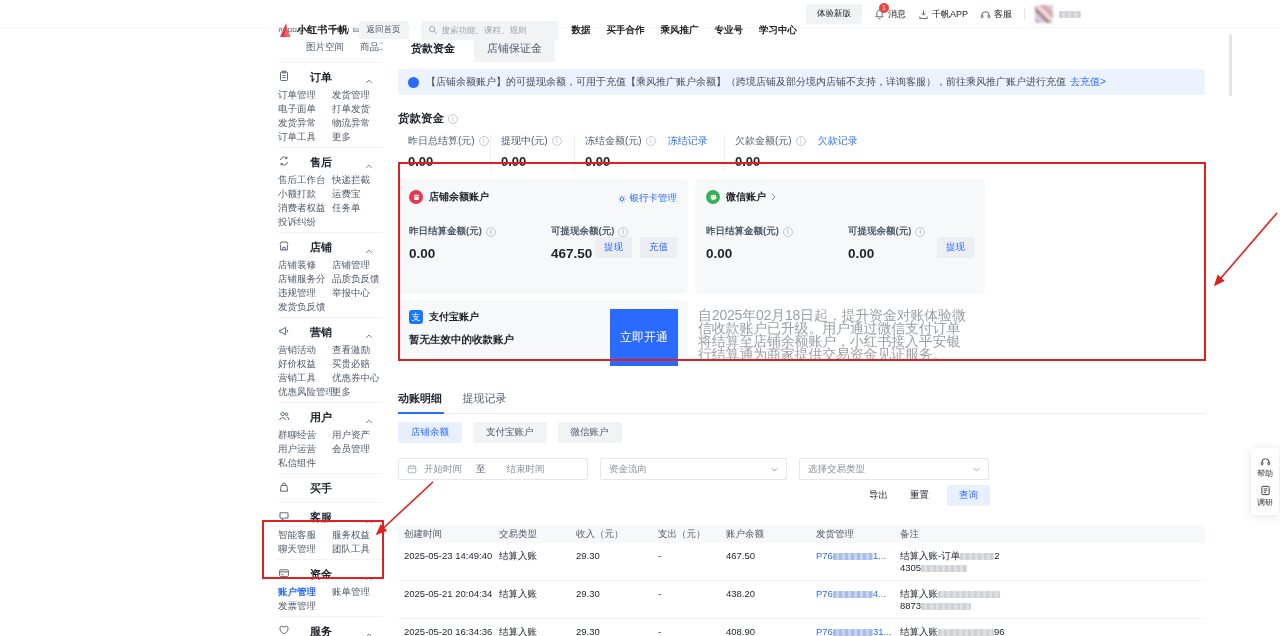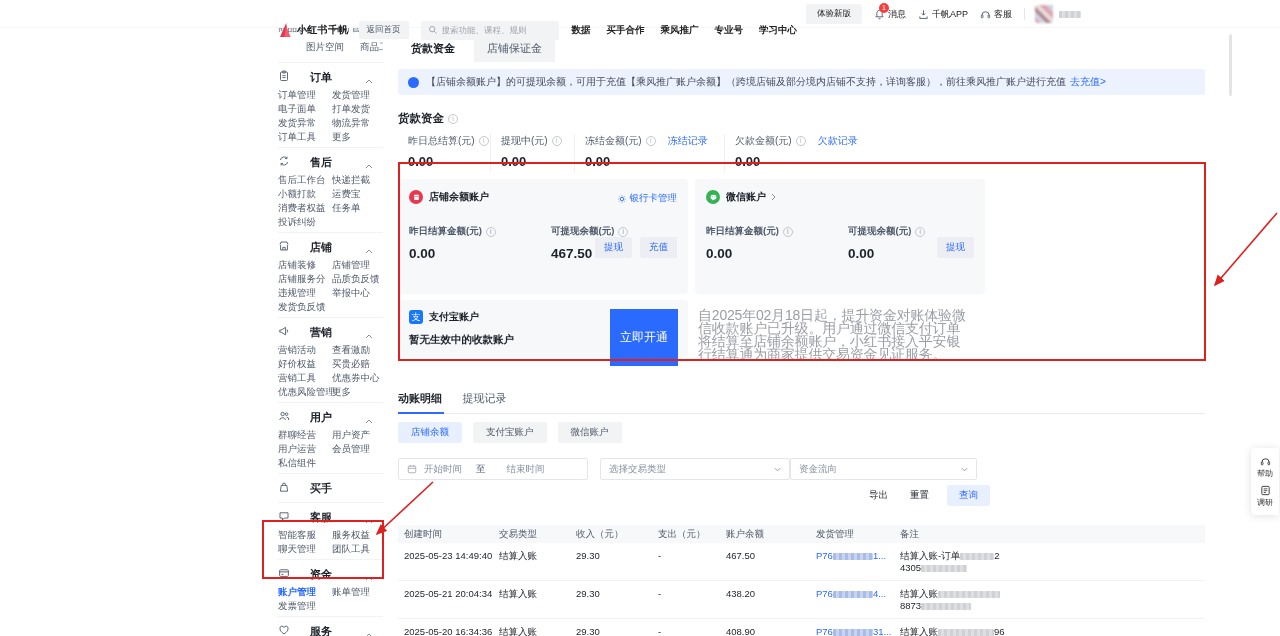--- a/index.html
+++ b/index.html
@@ -521,28 +521,28 @@
     <div class="filters">
       <div class="fbox f-date">
         <svg width="10" height="10" viewBox="0 0 12 12">
           <rect x="1.5" y="2.5" width="9" height="8" rx="1" fill="none" stroke="#a0a5ad" stroke-width="1"></rect>
           <path d="M3.8 1.2 V3.4 M8.2 1.2 V3.4 M1.5 5.2 H10.5" stroke="#a0a5ad" stroke-width="1"></path>
         </svg>
         <span class="ph">开始时间</span>
         <span class="mid">至</span>
         <span class="ph">结束时间</span>
       </div>
-      <div class="fbox f-sel2">
-        <span class="ph">选择交易类型</span>
+      <div class="fbox f-sel1">
+        <span class="ph">资金流向</span>
         <svg class="f-chev" width="7" height="5" viewBox="0 0 8 5">
           <polyline points="1,1 4,4 7,1" fill="none" stroke="#86909c" stroke-width="1"></polyline>
         </svg>
       </div>
-      <div class="fbox f-sel1">
-        <span class="ph">资金流向</span>
+      <div class="fbox f-sel2">
+        <span class="ph">选择交易类型</span>
         <svg class="f-chev" width="7" height="5" viewBox="0 0 8 5">
           <polyline points="1,1 4,4 7,1" fill="none" stroke="#86909c" stroke-width="1"></polyline>
         </svg>
       </div>
     </div>
 
     <div class="filters2">
       <div class="f2-actions">
         <button class="btn-text" style="margin-left:0;">导出</button>
         <button class="btn-text">重置</button>

